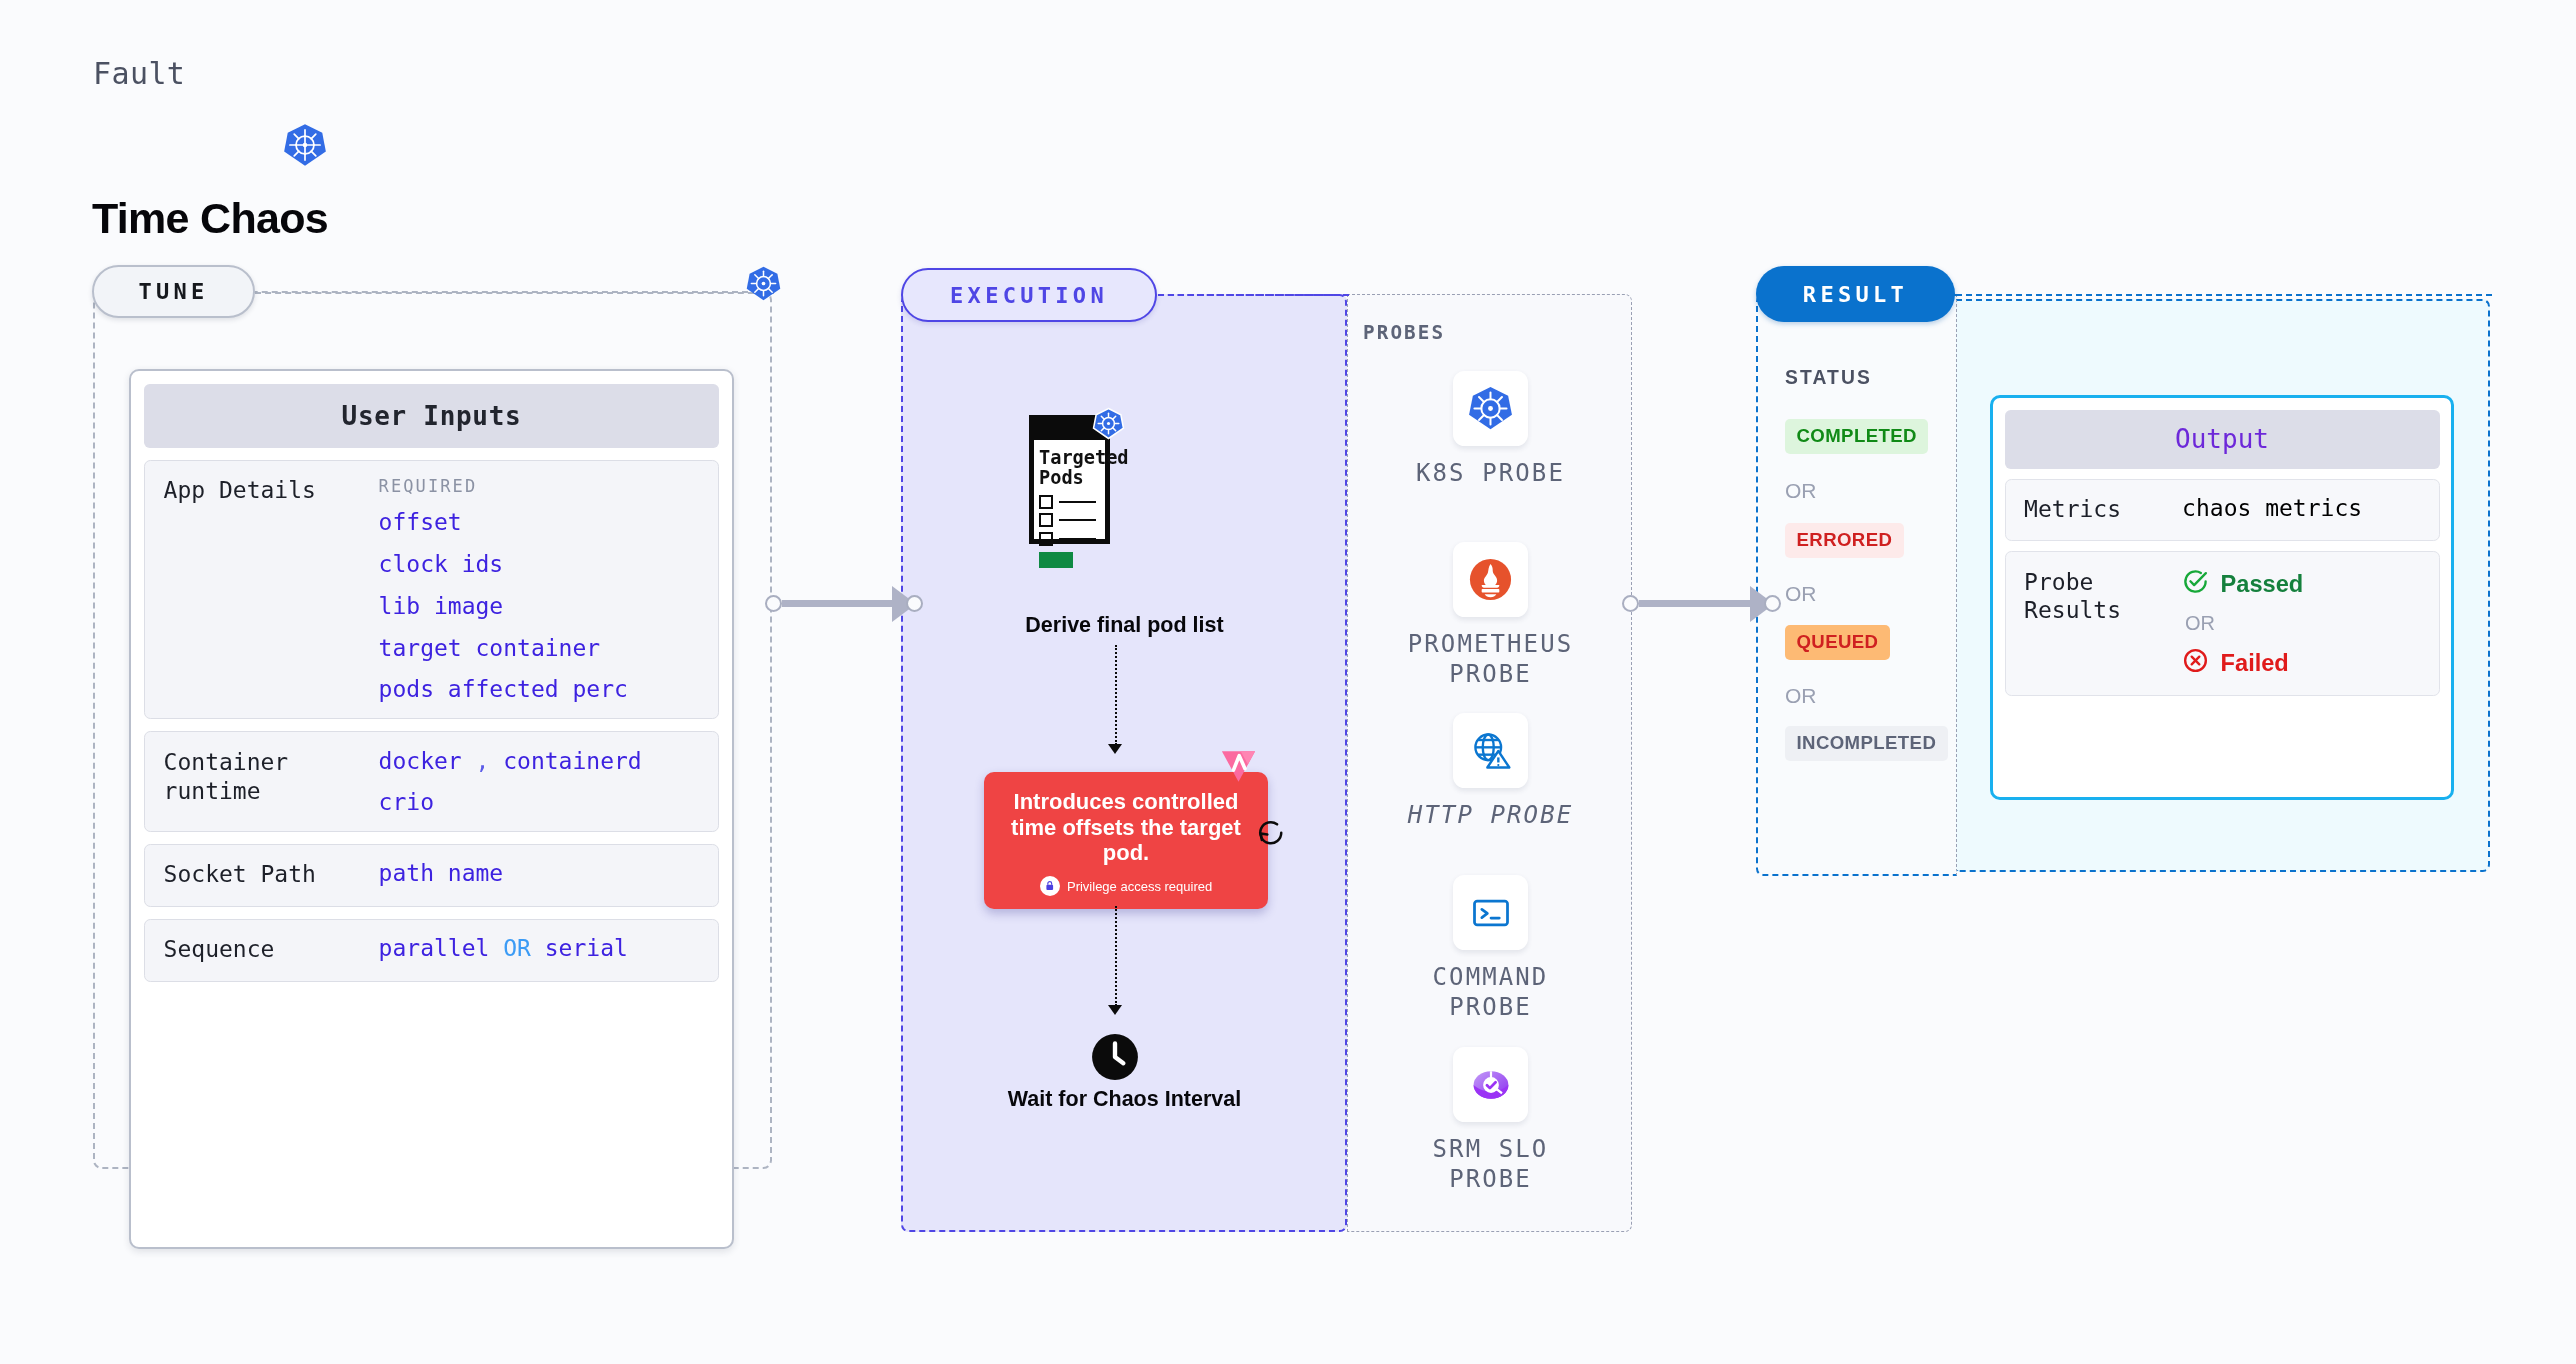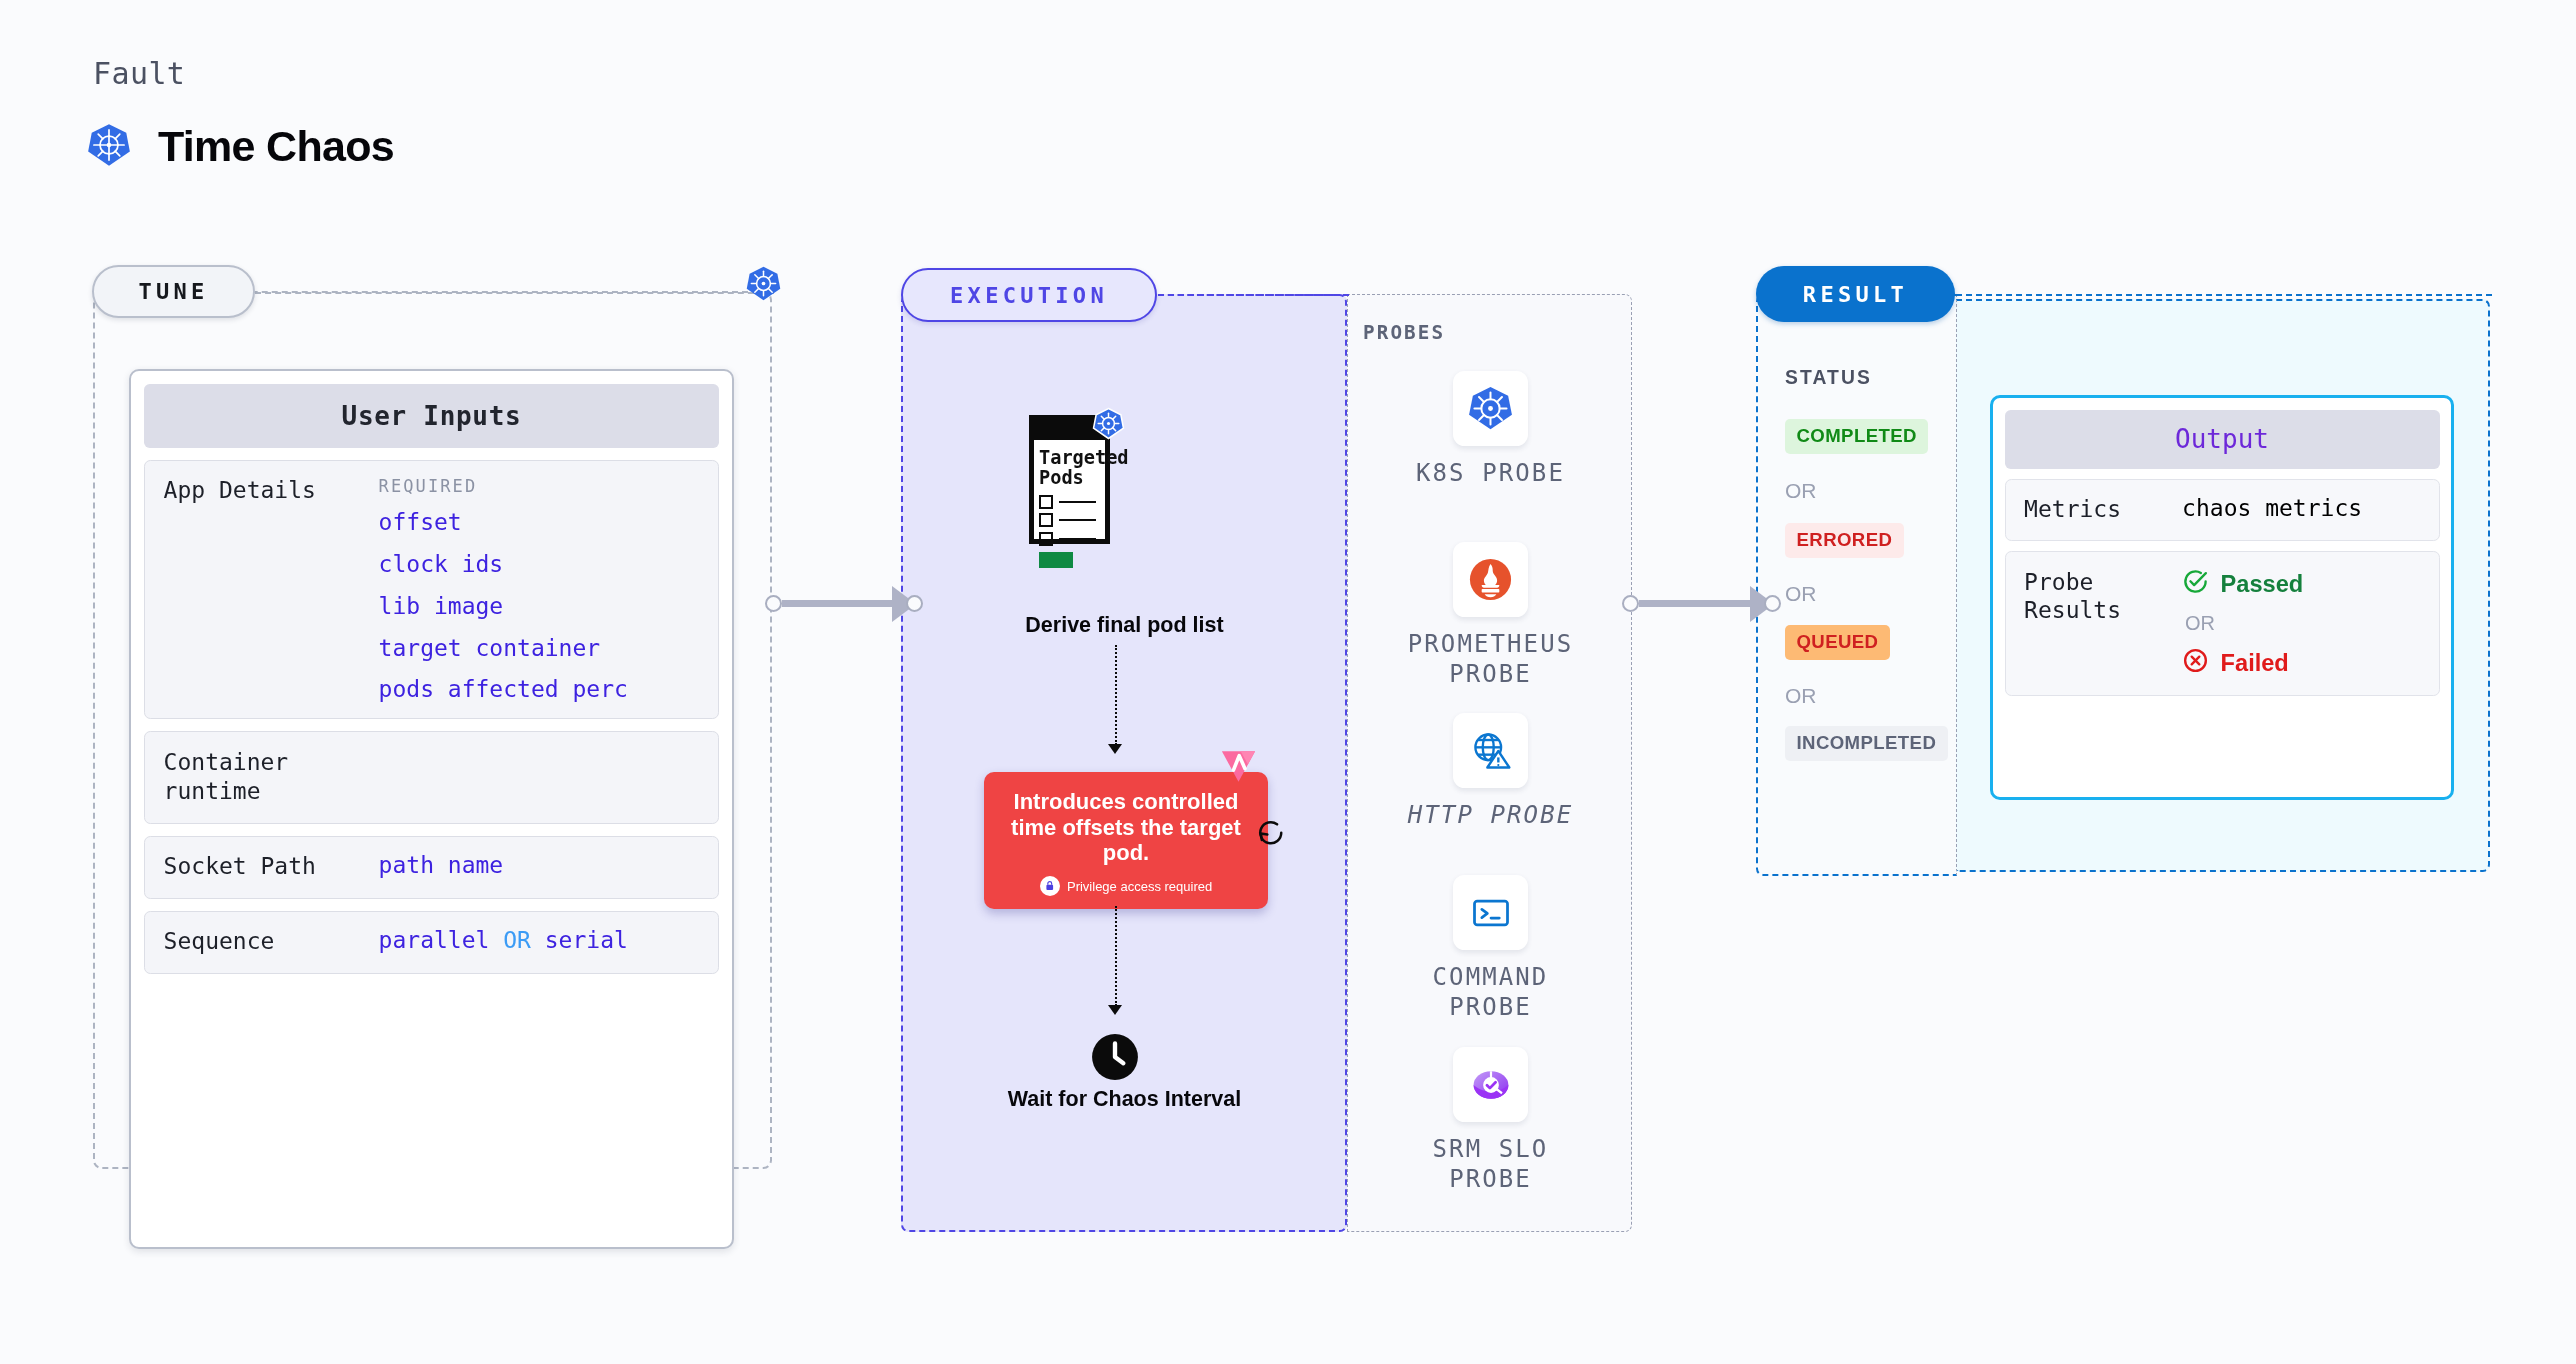--- a/index.html
+++ b/index.html
@@ -7,21 +7,21 @@
   body {
     width:2576px; height:1365px; position:relative; overflow:hidden;
     font-family:"Liberation Sans", sans-serif;
     -webkit-font-smoothing:antialiased;
   }
   .mono { font-family:"DejaVu Sans Mono", monospace; }
 
   
   #hdr-fault { position:absolute; left:93px; top:56px; font-size:30px; color:#4b5162;
                font-family:"DejaVu Sans Mono", monospace; letter-spacing:0.4px; }
-  #hdr-row { position:absolute; left:86px; top:122px; display:flex; align-items:flex-start; gap:26px; }
+  #hdr-row { position:absolute; left:92px; top:122px; display:flex; align-items:flex-end; gap:26px;flex-direction:column; }
   #hdr-title { font-size:43px; font-weight:700; color:#06060a; letter-spacing:-0.7px; }
 
   
   .k8s { display:block; }
 
   
   .pill { position:absolute; display:flex; align-items:center; justify-content:center;
           border-radius:716px; font-family:"DejaVu Sans Mono", monospace; font-weight:700;
           letter-spacing:4.3px; z-index:40; }
   #pill-tune { left:92px; top:265px; width:163px; height:53px; background:#f2f4f8;
@@ -242,20 +242,24 @@
       <div class="uval">offset</div>
       <div class="uval">clock ids</div>
       <div class="uval">lib image</div>
       <div class="uval">target container</div>
       <div class="uval">pods affected perc</div>
     </div>
   </div>
 
   <div class="urow">
     <div class="ulabel">Container runtime</div>
+    <div class="uvals">
+      <div class="uval"><span>docker</span><span class="sep"> , </span><span>containerd</span></div>
+      <div class="uval"><span>crio</span></div>
+    </div>
   </div>
 
   <div class="urow">
     <div class="ulabel">Socket Path</div>
     <div class="uvals">
       <div class="uval"><span>path name</span></div>
     </div>
   </div>
 
   <div class="urow">

